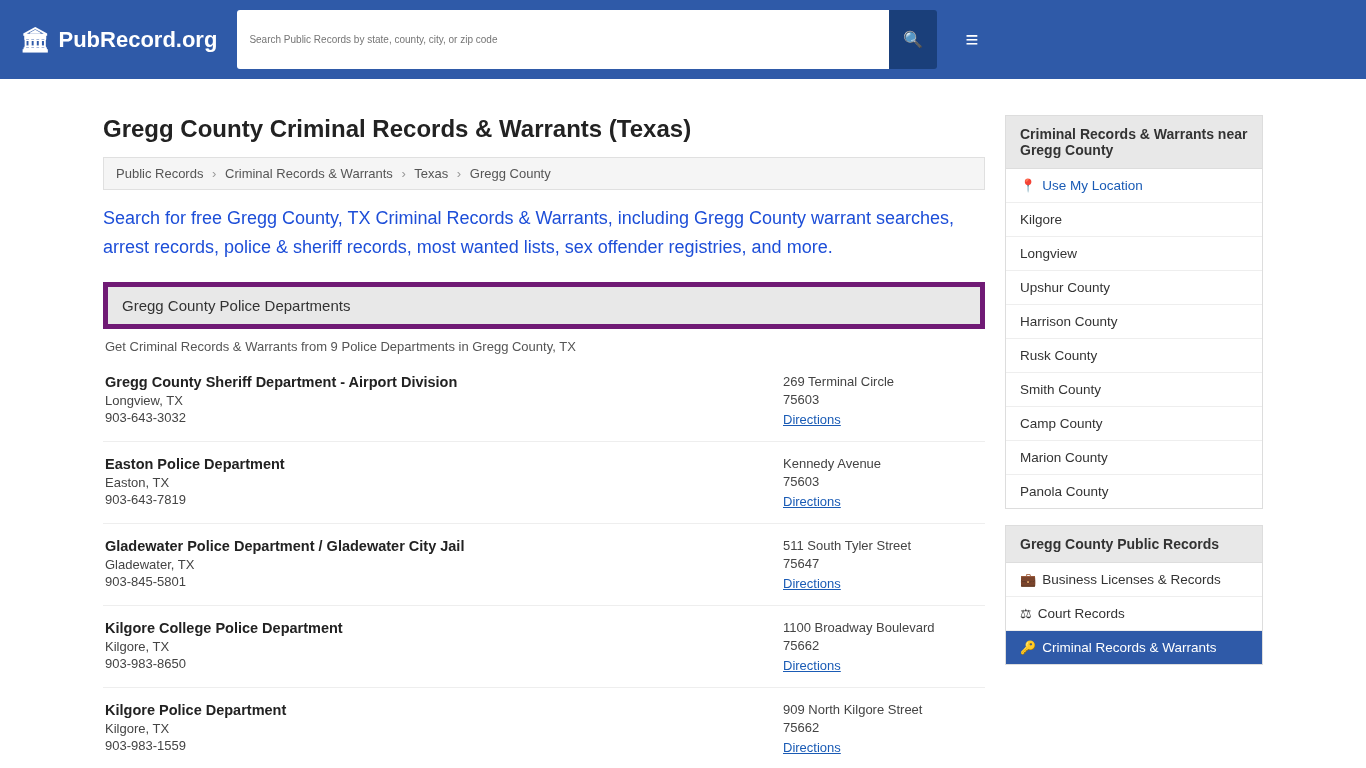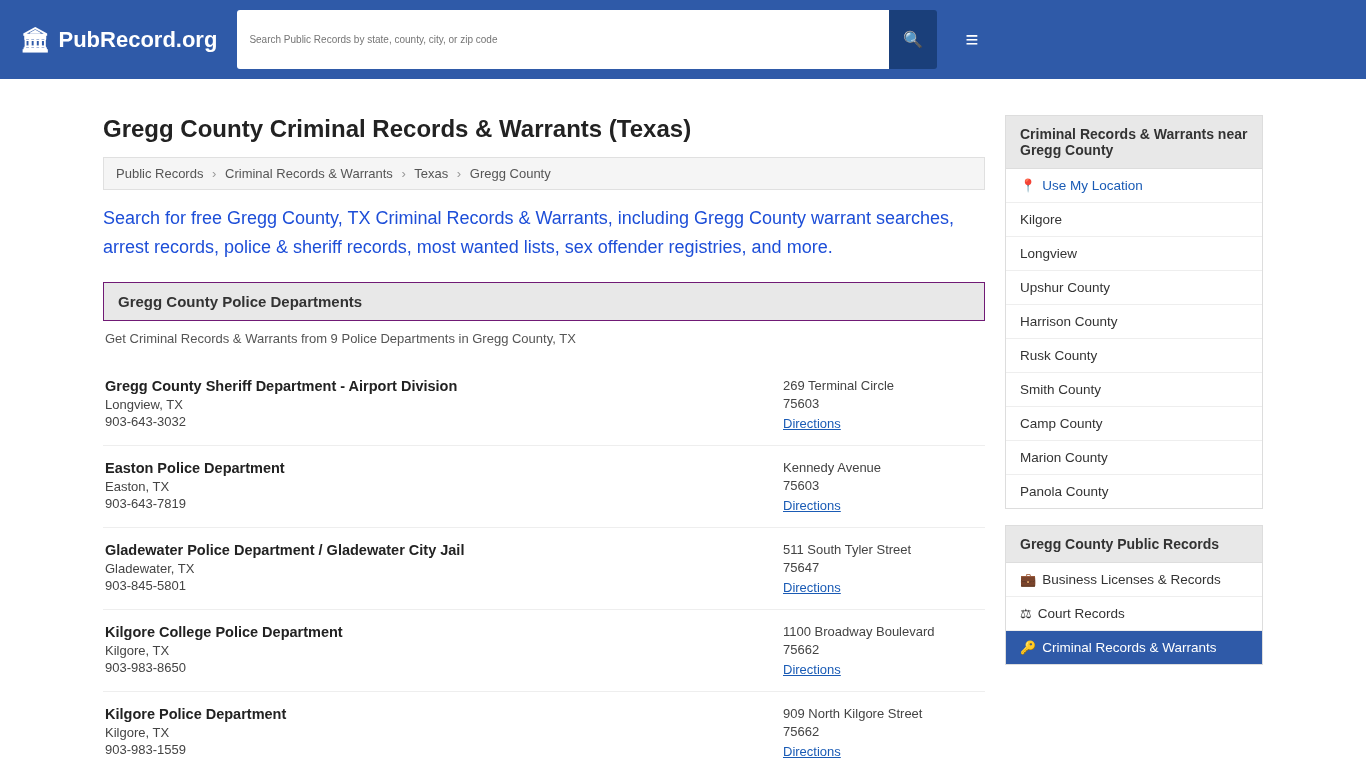--- a/index.html
+++ b/index.html
@@ -107,29 +107,29 @@
       font-size: 18px;
       color: #1d4ed8;
       margin-bottom: 20px;
       line-height: 1.6;
     }
 
     
     .section-header {
       background: #e8e8e8;
       padding: 10px 14px;
-      font-weight: bold;
+      font-weight: normal;
       font-size: 15px;
       margin-bottom: 10px;
-      border: 1px solid #701a75;
+      border: 5px solid #701a75;
     }
     .section-subtext {
       font-size: 13px;
       color: #555;
-      margin-bottom: 18px;
+      margin-bottom: 6px;
       padding: 0 2px;
     }
 
     
     .dept-entry {
       display: flex;
       justify-content: space-between;
       border-bottom: 1px solid #eee;
       padding: 14px 2px;
     }

